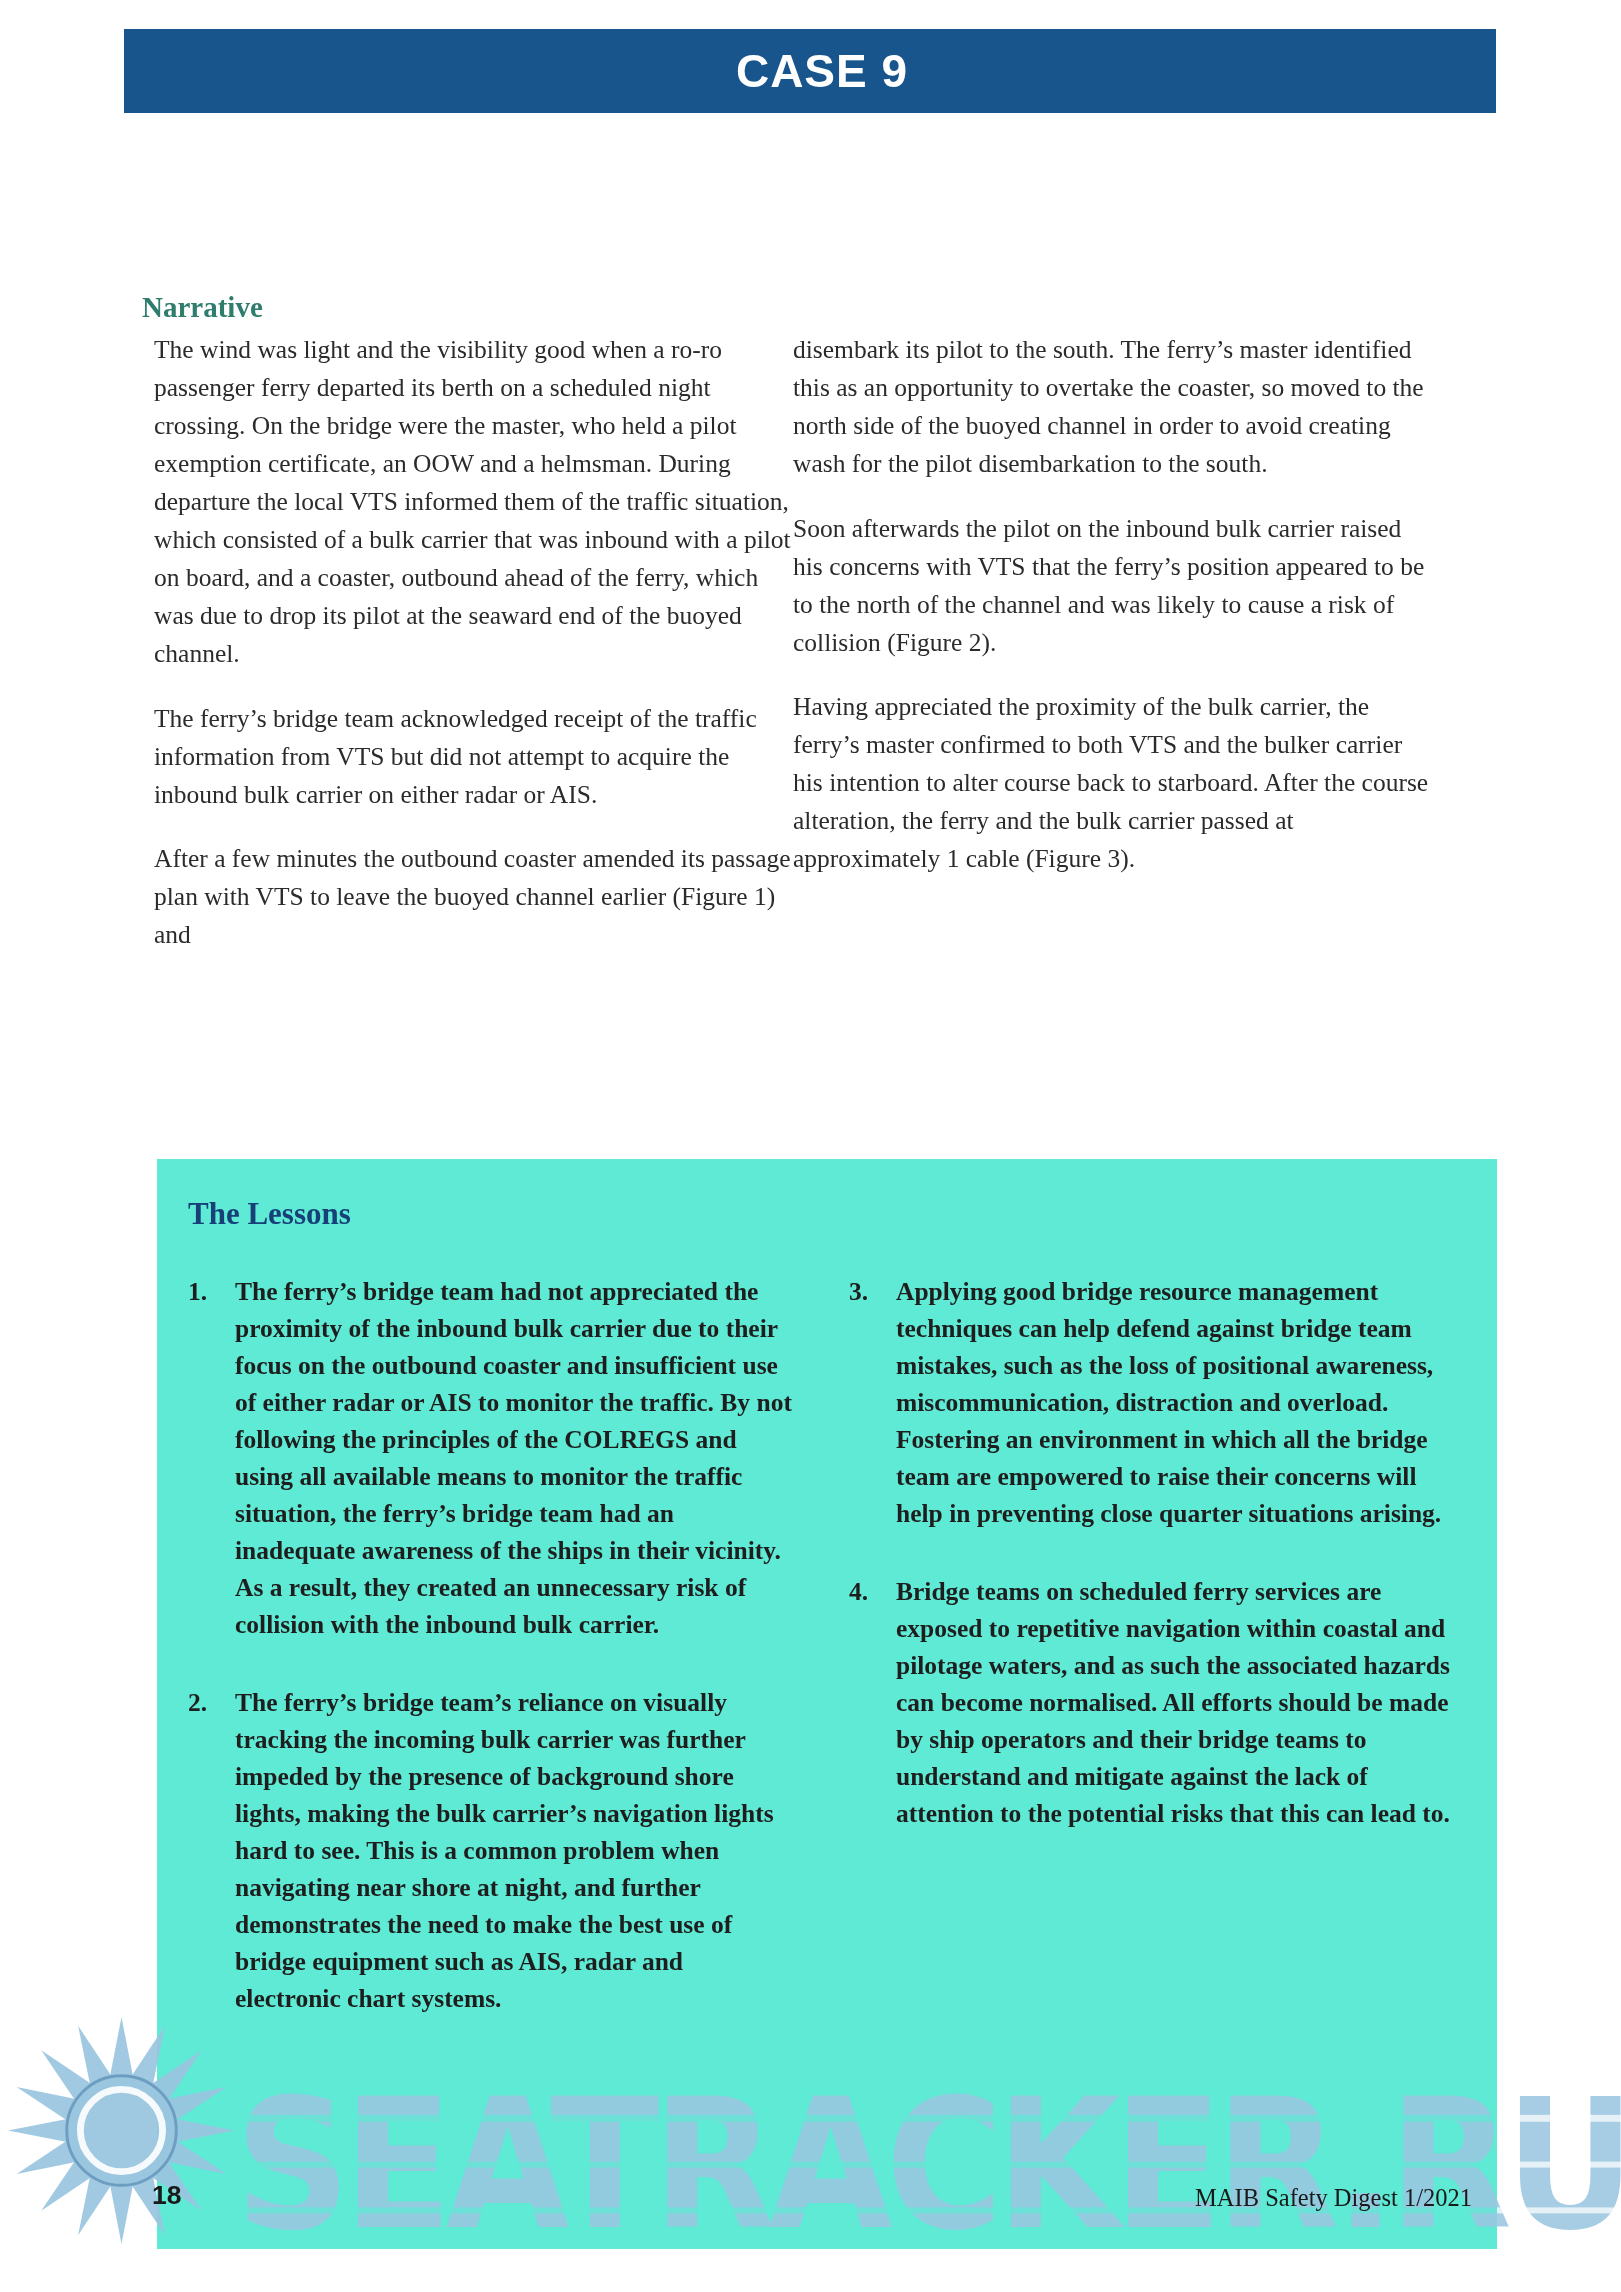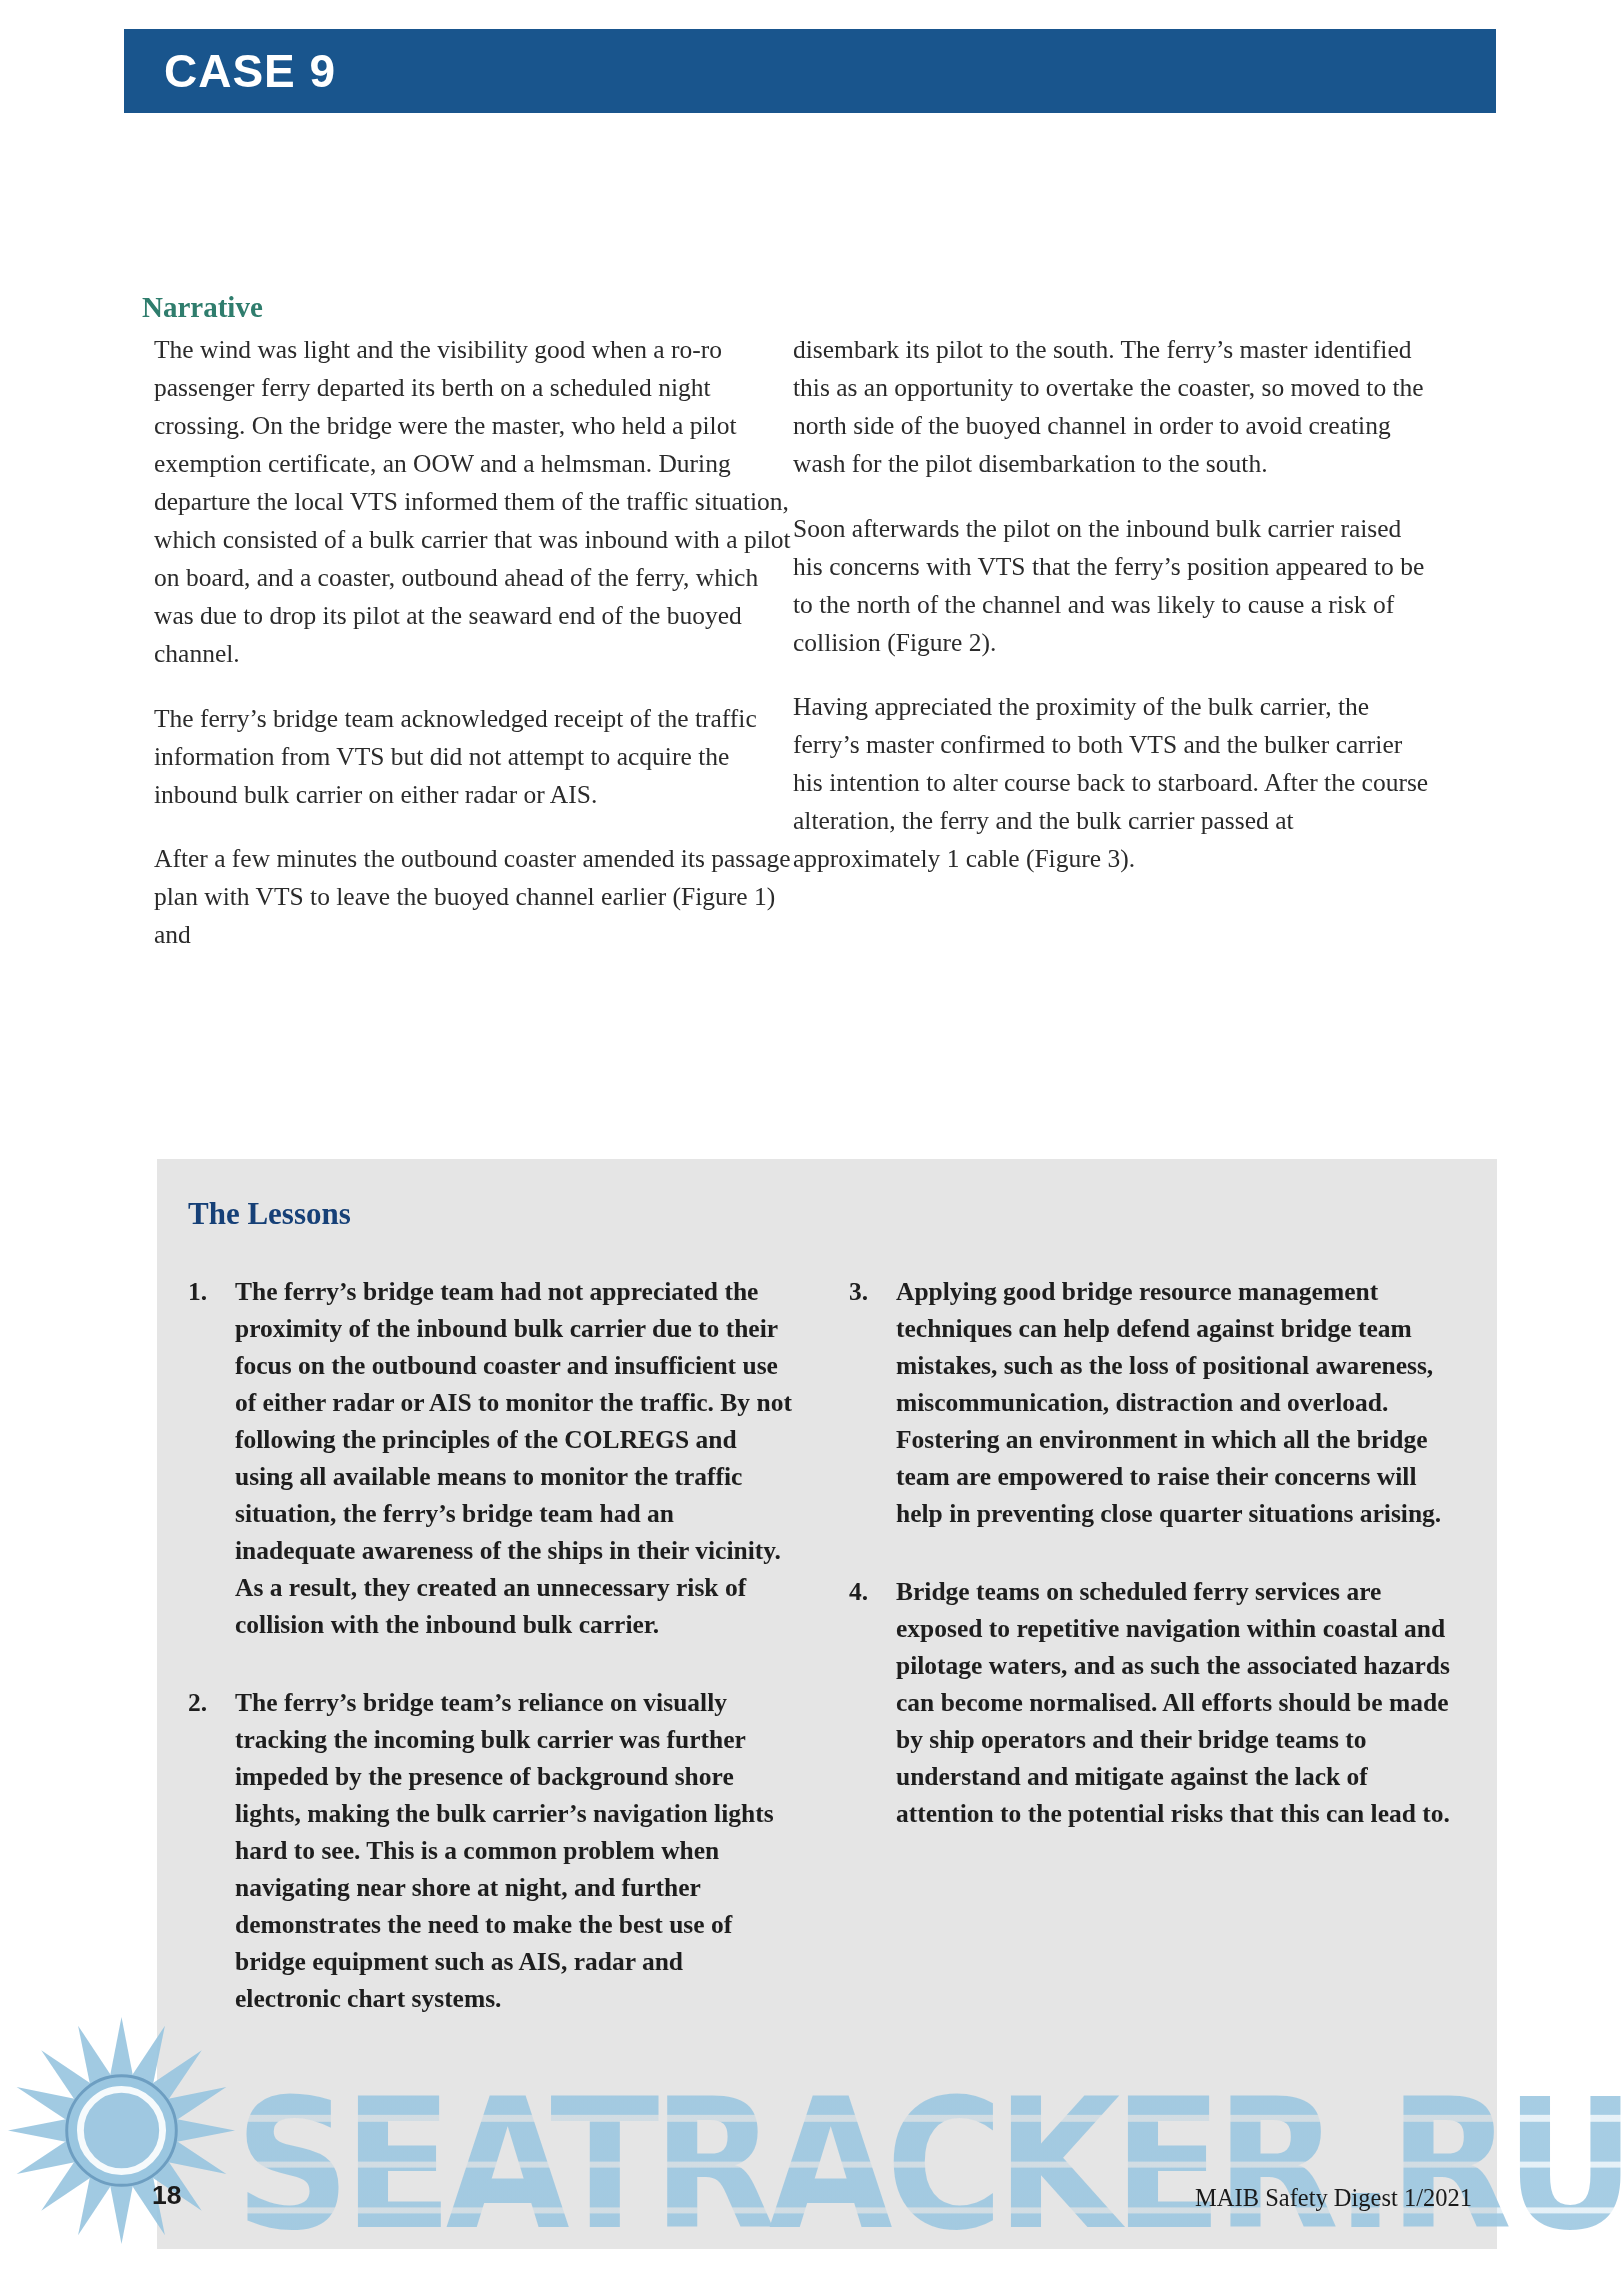--- a/index.html
+++ b/index.html
@@ -18,21 +18,22 @@
   
   .case-bar {
     position: absolute;
     left: 124px;
     top: 29px;
     width: 1372px;
     height: 84px;
     background: #19558d;
     display: flex;
     align-items: center;
-    padding-left: 40px;
+    padding-left: 24px;
+    justify-content: center;
   }
   .case-label {
     color: #ffffff;
     font-family: "Liberation Sans", sans-serif;
     font-weight: bold;
     font-size: 46px;
     letter-spacing: 1px;
   }
 
   
@@ -66,21 +67,21 @@
   .narrative-col { font-size: 25.5px; line-height: 38px; color: #2b2b2b; }
   .narrative-col p { margin: 0 0 26.5px 0; }
 
   
   .lessons-box {
     position: absolute;
     left: 157px;
     top: 1159px;
     width: 1340px;
     height: 1090px;
-    background: #e5e5e5;
+    background: #5eead4;
     padding: 37px 39px 0 31px;
     z-index: 1;
   }
   .lessons-heading {
     font-size: 31px;
     font-weight: bold;
     color: #164077;
     margin: 0 0 41px 0;
   }
   .lessons-columns {

